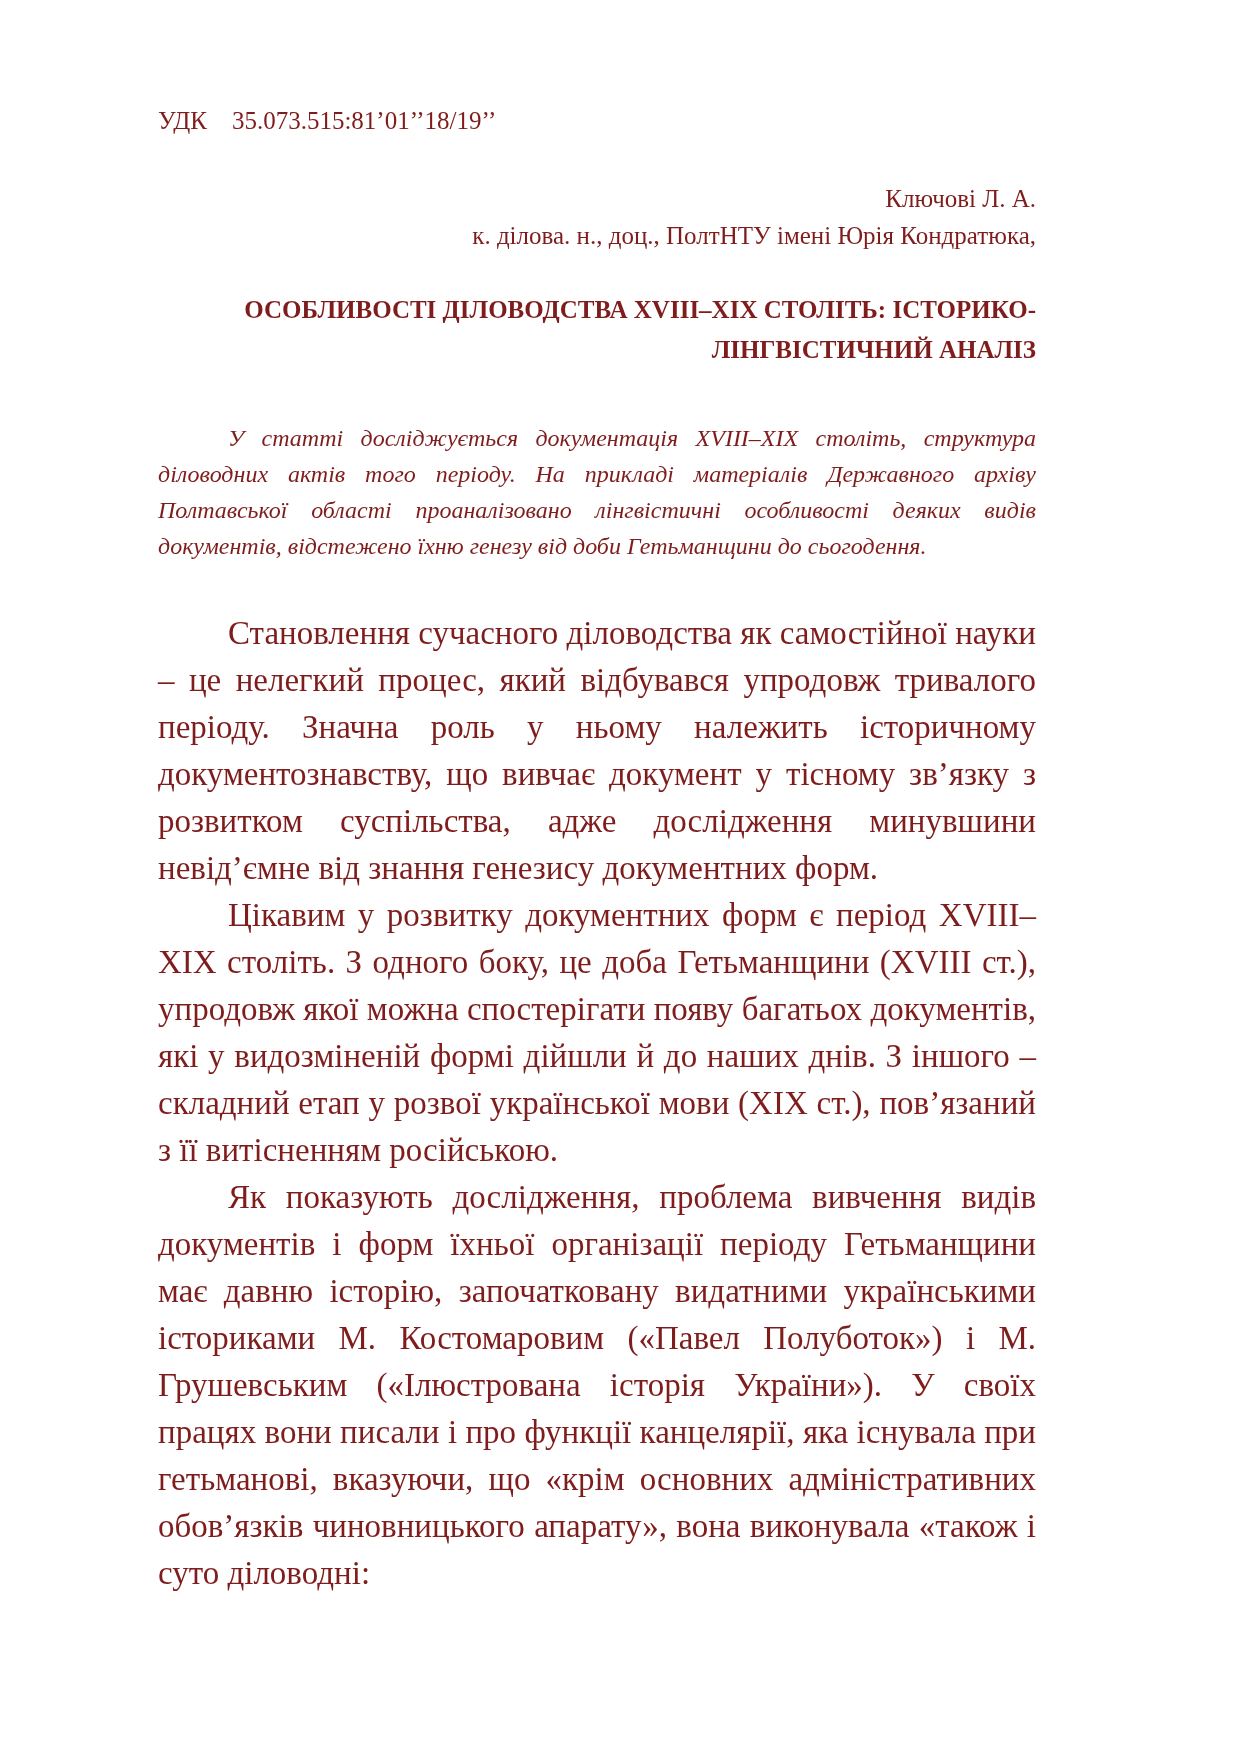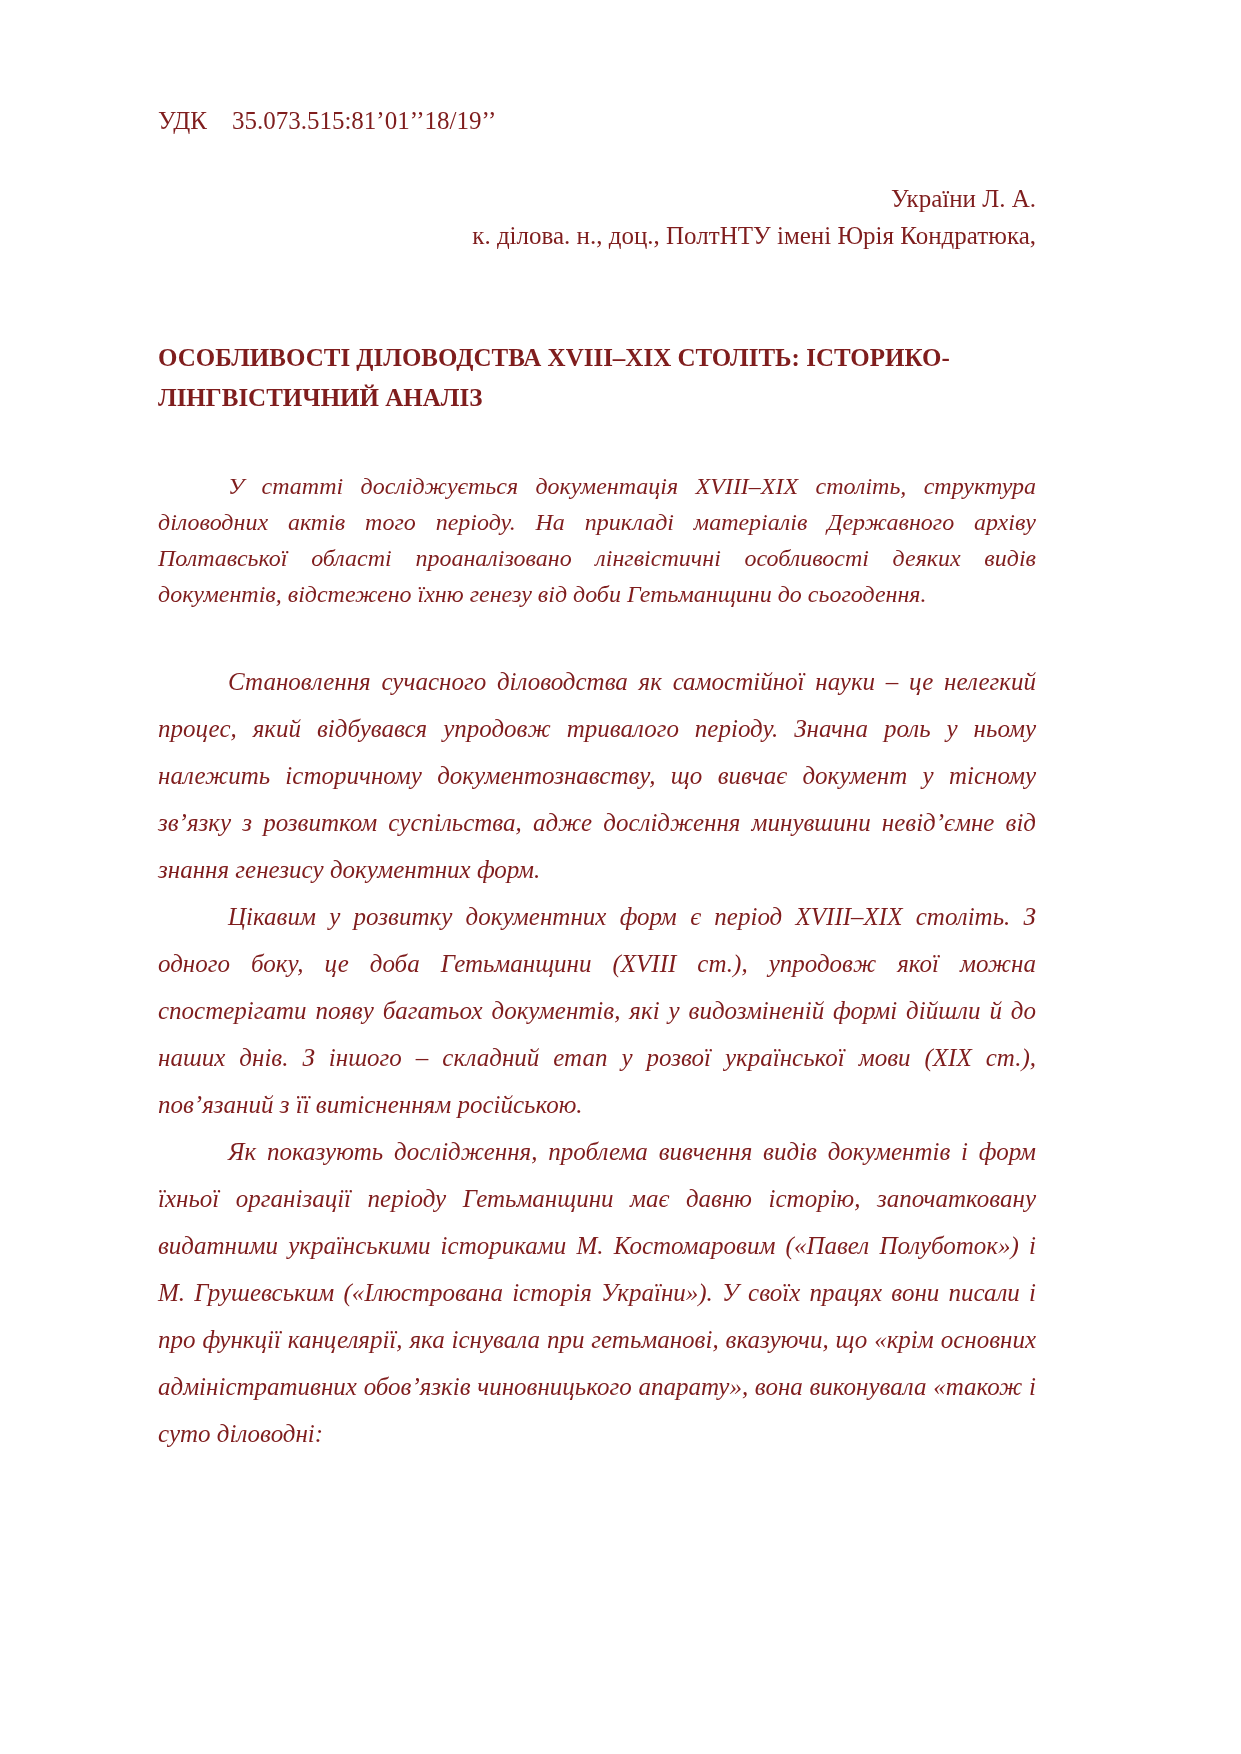--- a/index.html
+++ b/index.html
@@ -25,58 +25,57 @@
     white-space: pre-wrap;
     text-align: left;
   }
   .author-block {
     margin-top: 42px;
     text-align: right;
     font-size: 25px;
     line-height: 1.48;
   }
   .doc-title {
-    margin-top: 84px;
-    text-align: left;
+    margin-top: 36px;
+    text-align: right;
     font-size: 25px;
     font-weight: bold;
     line-height: 1.6;
   }
   .abstract-block {
     margin-top: 50px;
   }
   .abstract-par {
     margin: 0;
     font-style: italic;
     font-size: 24px;
     line-height: 36px;
     text-align: justify;
     text-indent: 70px;
   }
   .body-block {
     margin-top: 46px;
   }
   .body-par {
     margin: 0;
-    font-size: 25px;
+    font-size: 33px;
     line-height: 47px;
     text-align: justify;
     text-indent: 70px;
-    font-style: italic;
   }
 </style>
 </head>
 <body>
 
 <div class="page">
 
   <div class="udc">УДК    35.073.515:81’01’’18/19’’</div>
 
   <div class="author-block">
-    <div>України Л. А.</div>
+    <div>Ключові Л. А.</div>
     <div>к. ділова. н., доц., ПолтНТУ імені Юрія Кондратюка,</div>
   </div>
 
   <h1 class="doc-title">ОСОБЛИВОСТІ  ДІЛОВОДСТВА   XVIII–XIX СТОЛІТЬ: ІСТОРИКО-ЛІНГВІСТИЧНИЙ АНАЛІЗ</h1>
 
   <div class="abstract-block">
     <p class="abstract-par">У статті досліджується документація XVIII–XIX століть, структура діловодних актів того періоду. На прикладі матеріалів Державного архіву Полтавської області проаналізовано лінгвістичні особливості деяких видів документів, відстежено їхню генезу від доби Гетьманщини до сьогодення.</p>
   </div>
 
   <div class="body-block">

